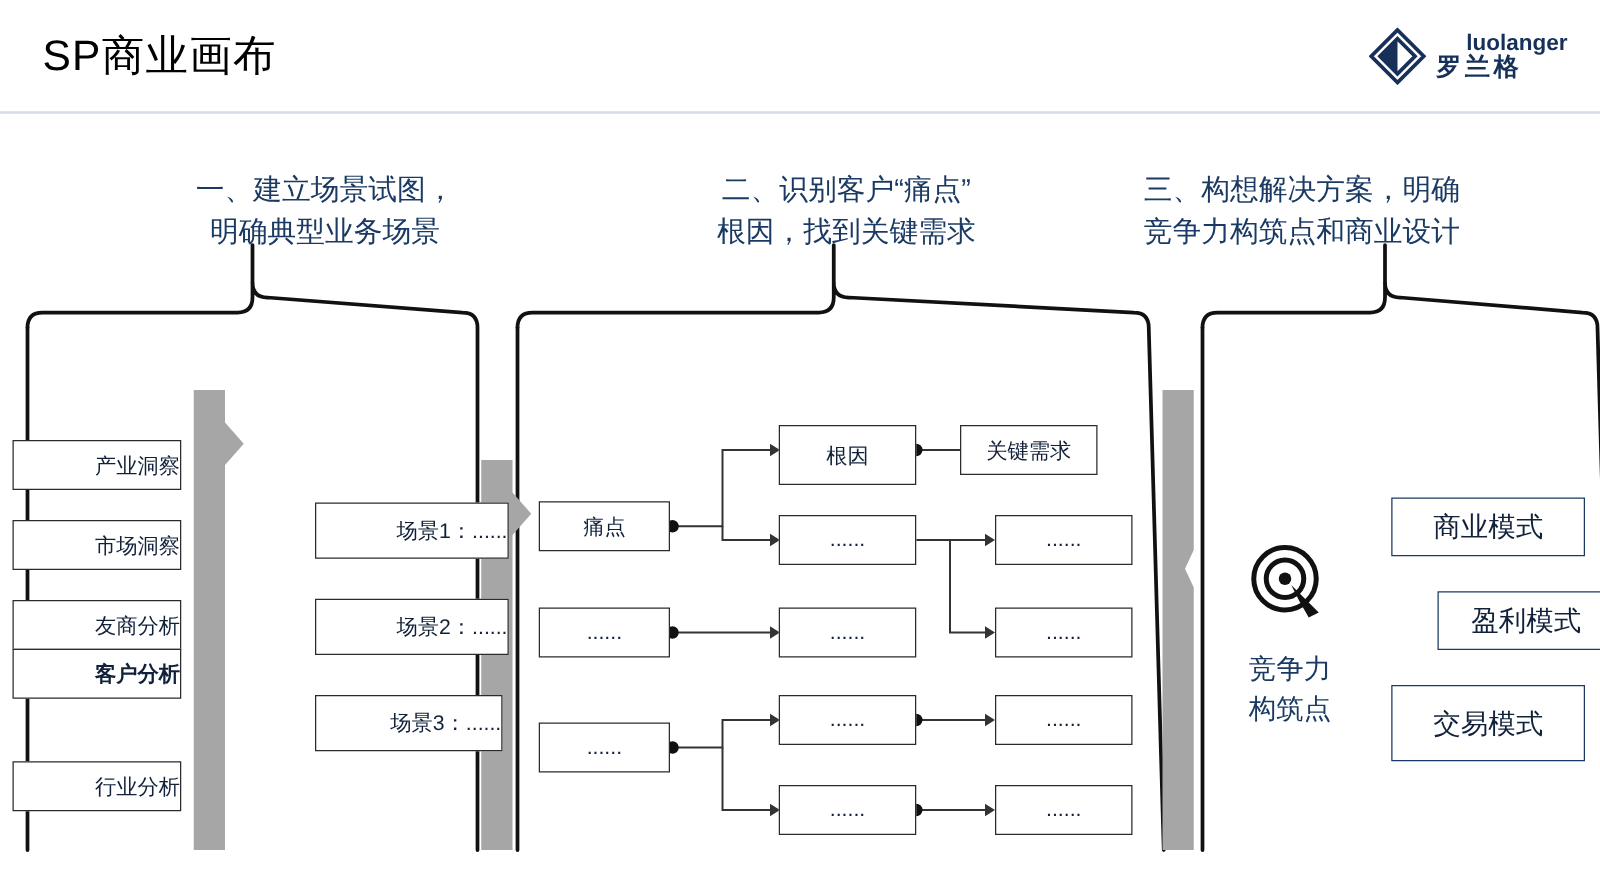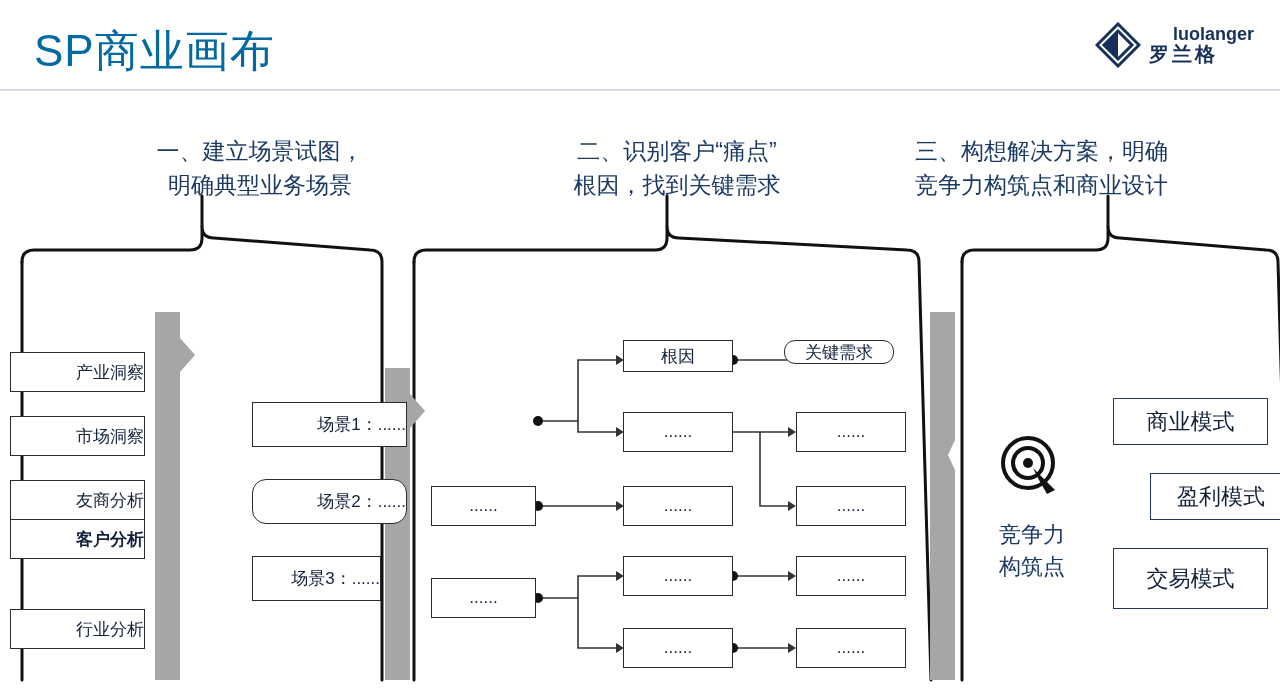--- a/index.html
+++ b/index.html
@@ -29,22 +29,22 @@
     position: absolute;
     left: 0; top: 89px;
     width: 1280px;
     height: 2px;
     background: #d6dde6;
   }
   .slide-title {
     position: absolute;
     left: 34px;
     top: 22px;
-    font-size: 44px;
-    color: #0369a1;
+    font-size: 34px;
+    color: #000000;
     letter-spacing: 1px;
     white-space: nowrap;
   }
   .logo {
     position: absolute;
     right: 26px;
     top: 16px;
     height: 58px;
     display: flex;
     align-items: center;
@@ -236,51 +236,54 @@
   <div class="box left left-box" style="left:10px; top:519px; width:135px; height:40px;font-weight:bold;">
     <span>客户分析</span>
   </div>
   <div class="box left left-box" style="left:10px; top:609px; width:135px; height:40px;">
     <span>行业分析</span>
   </div>
 
   <div class="box left scene-box" style="left:204px; top:402px; width:155px; height:45px;">
     <span>场景1：......</span>
   </div>
-  <div class="box left scene-box" style="left:204px; top:479px; width:155px; height:45px;border-radius:14px;">
+  <div class="box left scene-box" style="left:204px; top:479px; width:155px; height:45px;">
     <span>场景2：......</span>
   </div>
-  <div class="box left scene-box" style="left:204px; top:556px; width:129px; height:45px;">
+  <div class="box left scene-box" style="left:204px; top:556px; width:150px; height:45px;">
     <span>场景3：......</span>
   </div>
 
+  <div class="box center" style="left:431px; top:401px; width:105px; height:40px;">
+    <span>痛点</span>
+  </div>
   <div class="box center" style="left:431px; top:486px; width:105px; height:40px;">
     <span>......</span>
   </div>
   <div class="box center" style="left:431px; top:578px; width:105px; height:40px;">
     <span>......</span>
   </div>
 
-  <div class="box center" style="left:623px; top:340px; width:110px; height:32px;">
+  <div class="box center" style="left:623px; top:340px; width:110px; height:48px;">
     <span>根因</span>
   </div>
   <div class="box center" style="left:623px; top:412px; width:110px; height:40px;">
     <span>......</span>
   </div>
   <div class="box center" style="left:623px; top:486px; width:110px; height:40px;">
     <span>......</span>
   </div>
   <div class="box center" style="left:623px; top:556px; width:110px; height:40px;">
     <span>......</span>
   </div>
   <div class="box center" style="left:623px; top:628px; width:110px; height:40px;">
     <span>......</span>
   </div>
 
-  <div class="box center" style="left:784px; top:340px; width:110px; height:24px;border-radius:11px;">
+  <div class="box center" style="left:768px; top:340px; width:110px; height:40px;">
     <span>关键需求</span>
   </div>
   <div class="box center" style="left:796px; top:412px; width:110px; height:40px;">
     <span>......</span>
   </div>
   <div class="box center" style="left:796px; top:486px; width:110px; height:40px;">
     <span>......</span>
   </div>
   <div class="box center" style="left:796px; top:556px; width:110px; height:40px;">
     <span>......</span>

